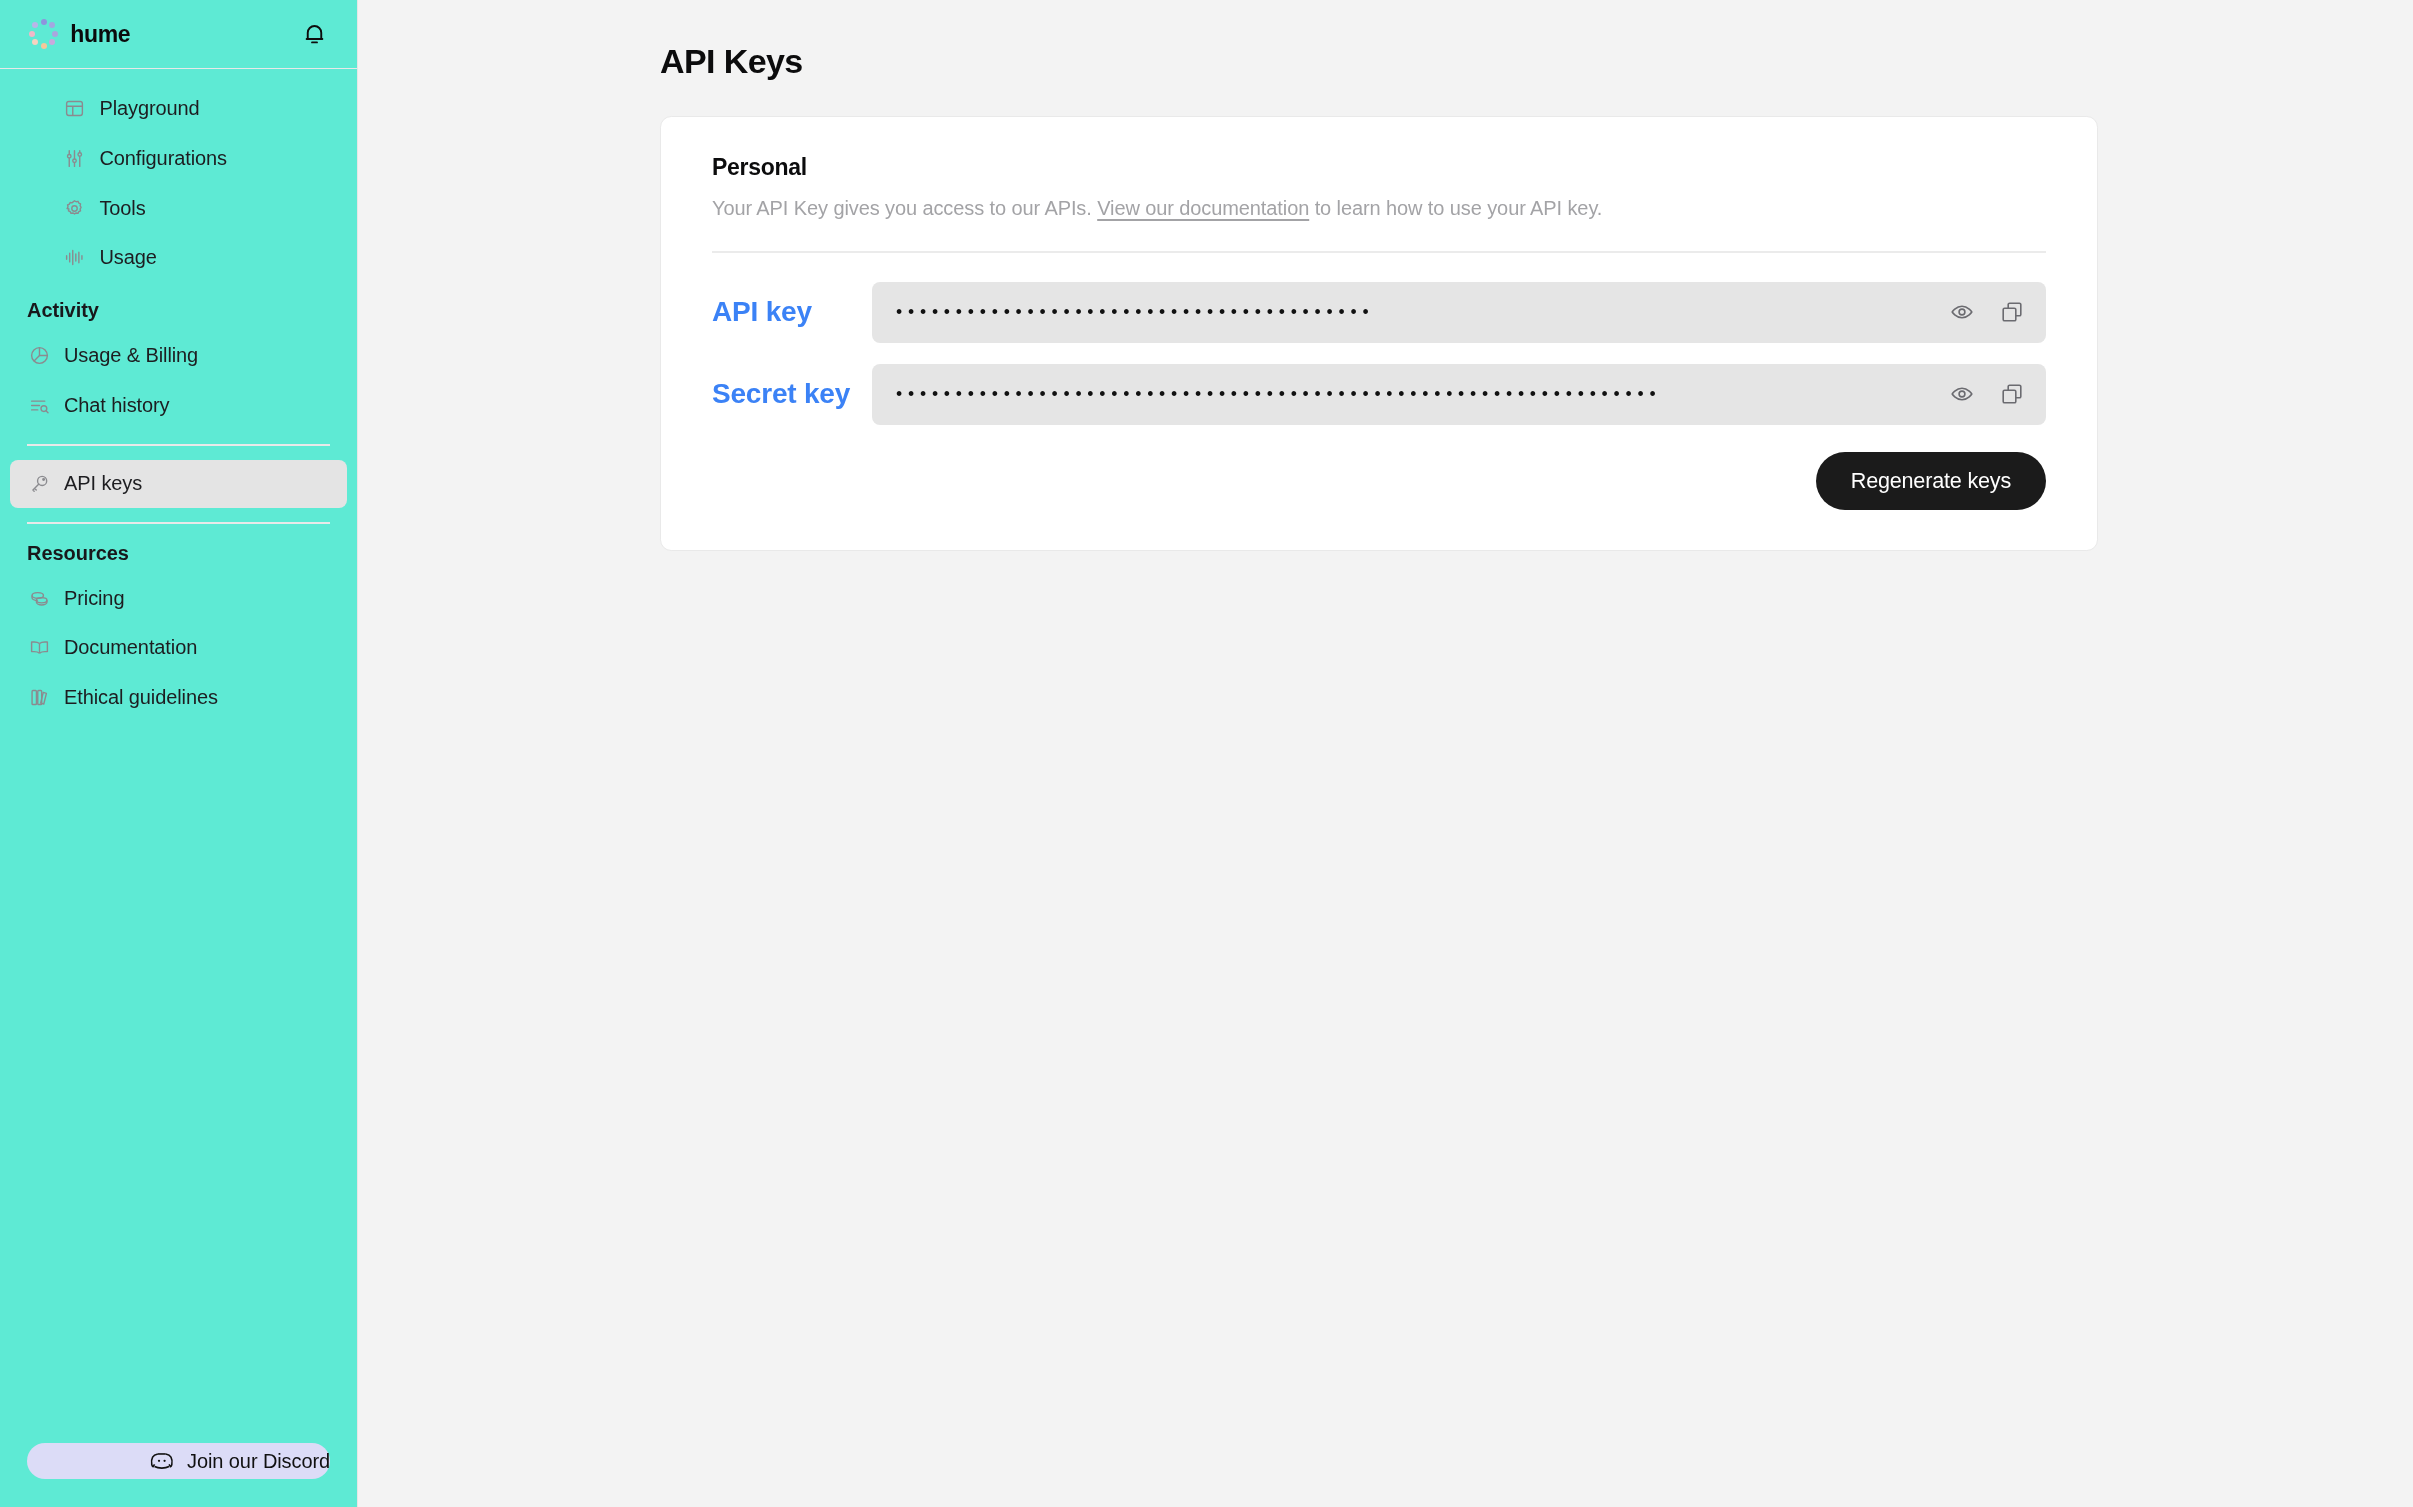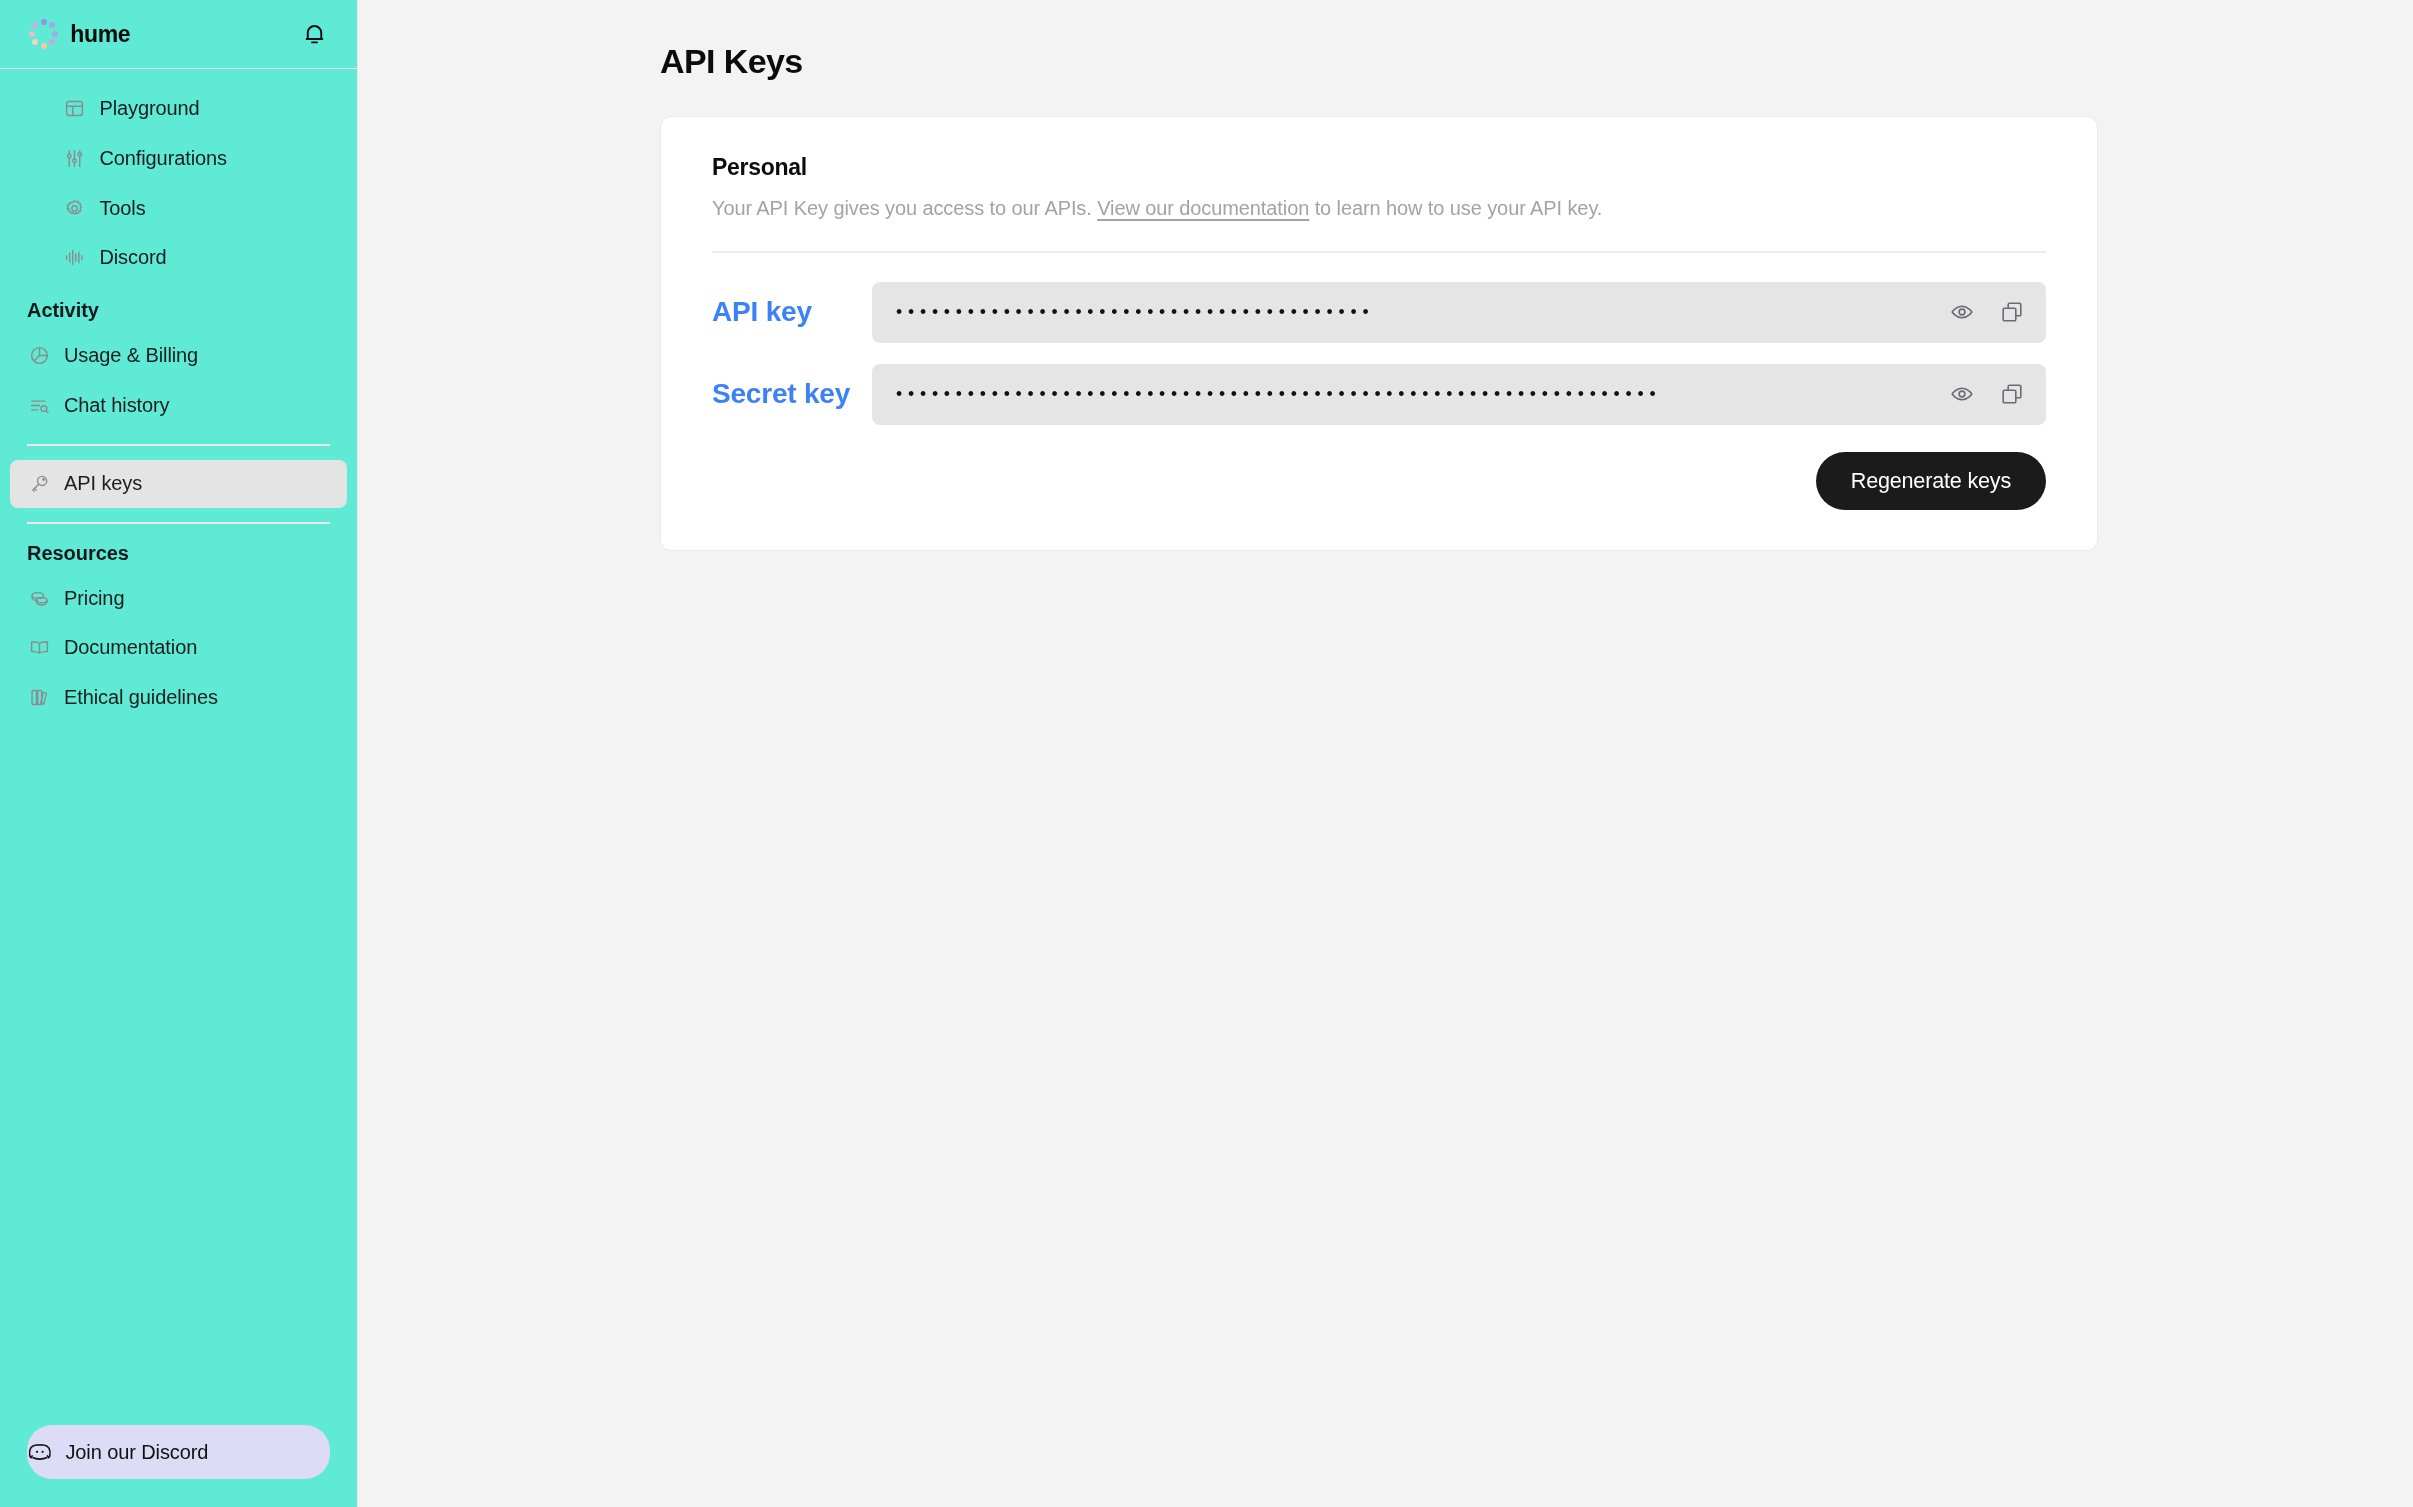--- a/index.html
+++ b/index.html
@@ -80,27 +80,27 @@
   }
   .divider {
     height: 1.6px;
     background: #e9e9e9;
     margin: 14.4px 27px 14.4px 27px;
   }
 
   .sb-footer { padding: 0 27px 29px 27px; flex: 0 0 auto; }
   .discord-btn {
     width: 100%;
-    height: 54px;
+    height: 36px;
     border-radius: 25px;
     background: #dcdcf7;
     border: none;
     display: flex;
     align-items: center;
-    justify-content: flex-start;
+    justify-content: flex-end;
     gap: 12.8px;
     font-size: 20px;
     font-family: "Liberation Sans", sans-serif;
     color: #111;
     cursor: pointer;
     letter-spacing: -0.1px;
   }
   .discord-btn svg { display:block; }
 
   
@@ -272,21 +272,21 @@
         </span>
         <span class="nav-label">Tools</span>
       </div>
 
       <div class="nav-item sub">
         <span class="ico">
           <svg width="21" height="21" viewBox="0 0 24 24" fill="none" stroke="currentColor" stroke-width="1.6" stroke-linecap="round">
             <path d="M3 10v4M6.5 7v10M10 4v16M13.5 8v8M17 6v12M20.5 10v4"></path>
           </svg>
         </span>
-        <span class="nav-label">Discord</span>
+        <span class="nav-label">Usage</span>
       </div>
 
 
       <div class="sec-title">Activity</div>
 
       <div class="nav-item">
         <span class="ico">
           <svg width="21" height="21" viewBox="0 0 24 24" fill="none" stroke="currentColor" stroke-width="1.6" stroke-linejoin="round">
             <circle cx="12" cy="12" r="9"></circle>
             <path d="M12 3v9h9"></path>

